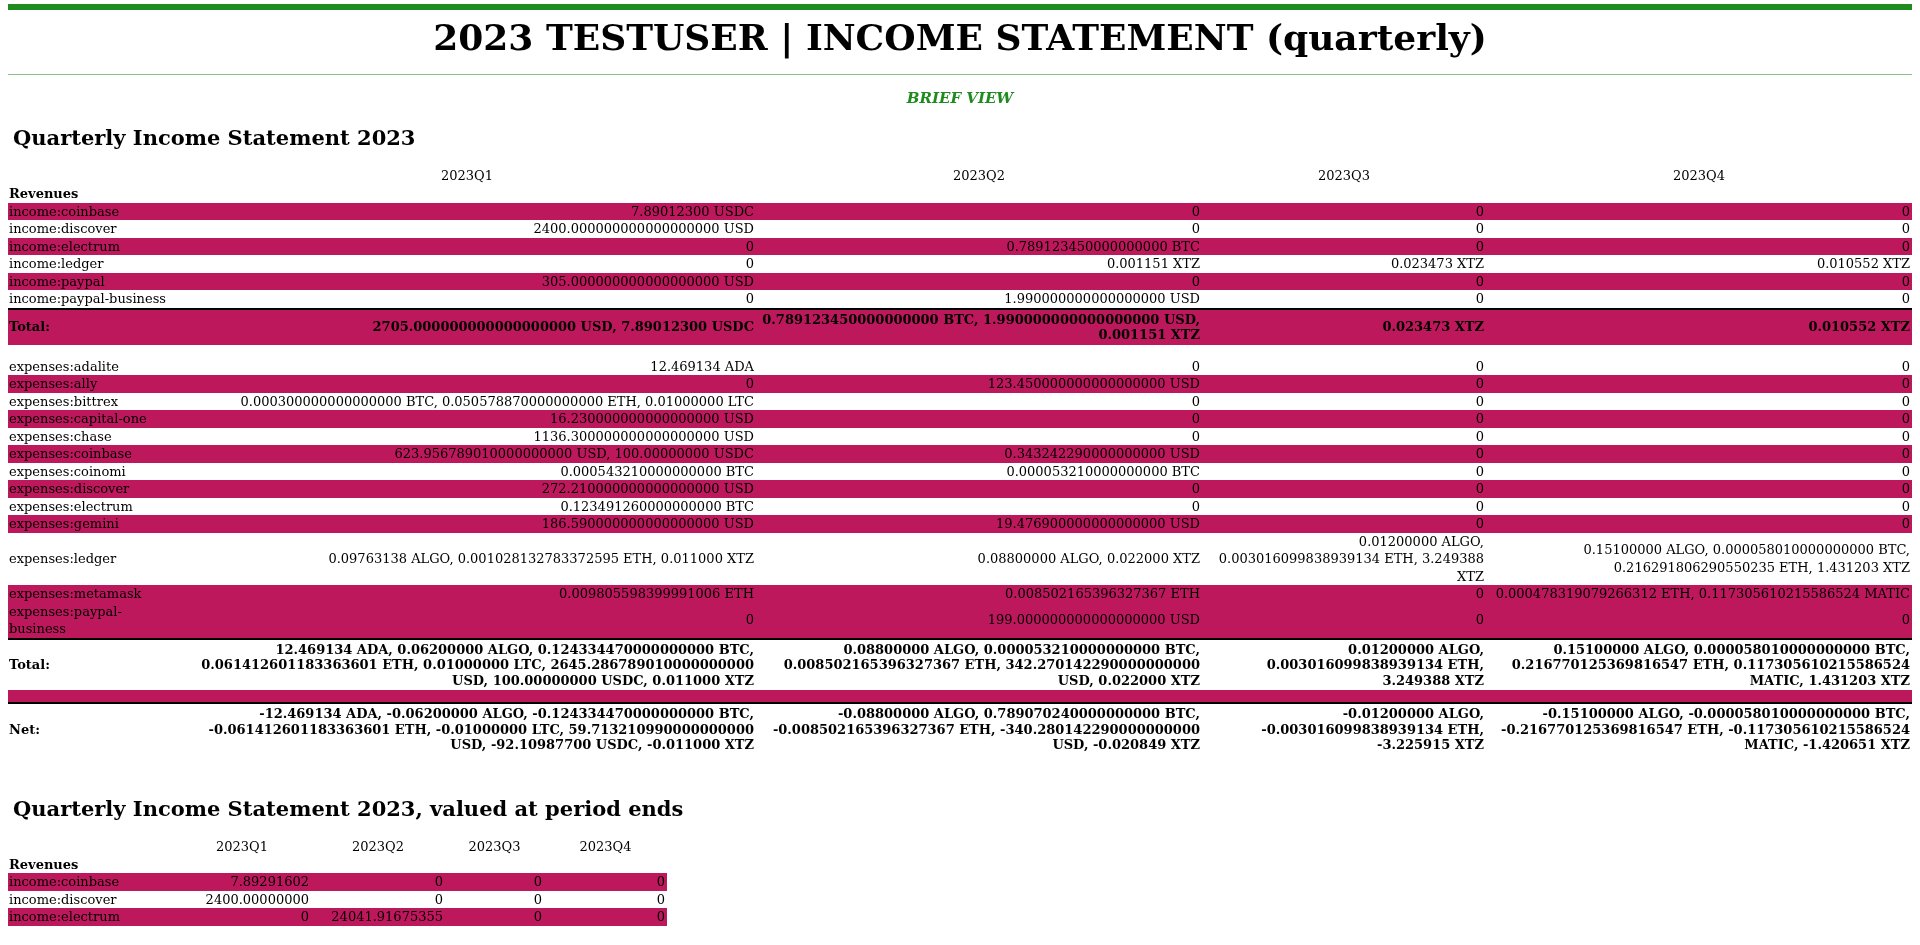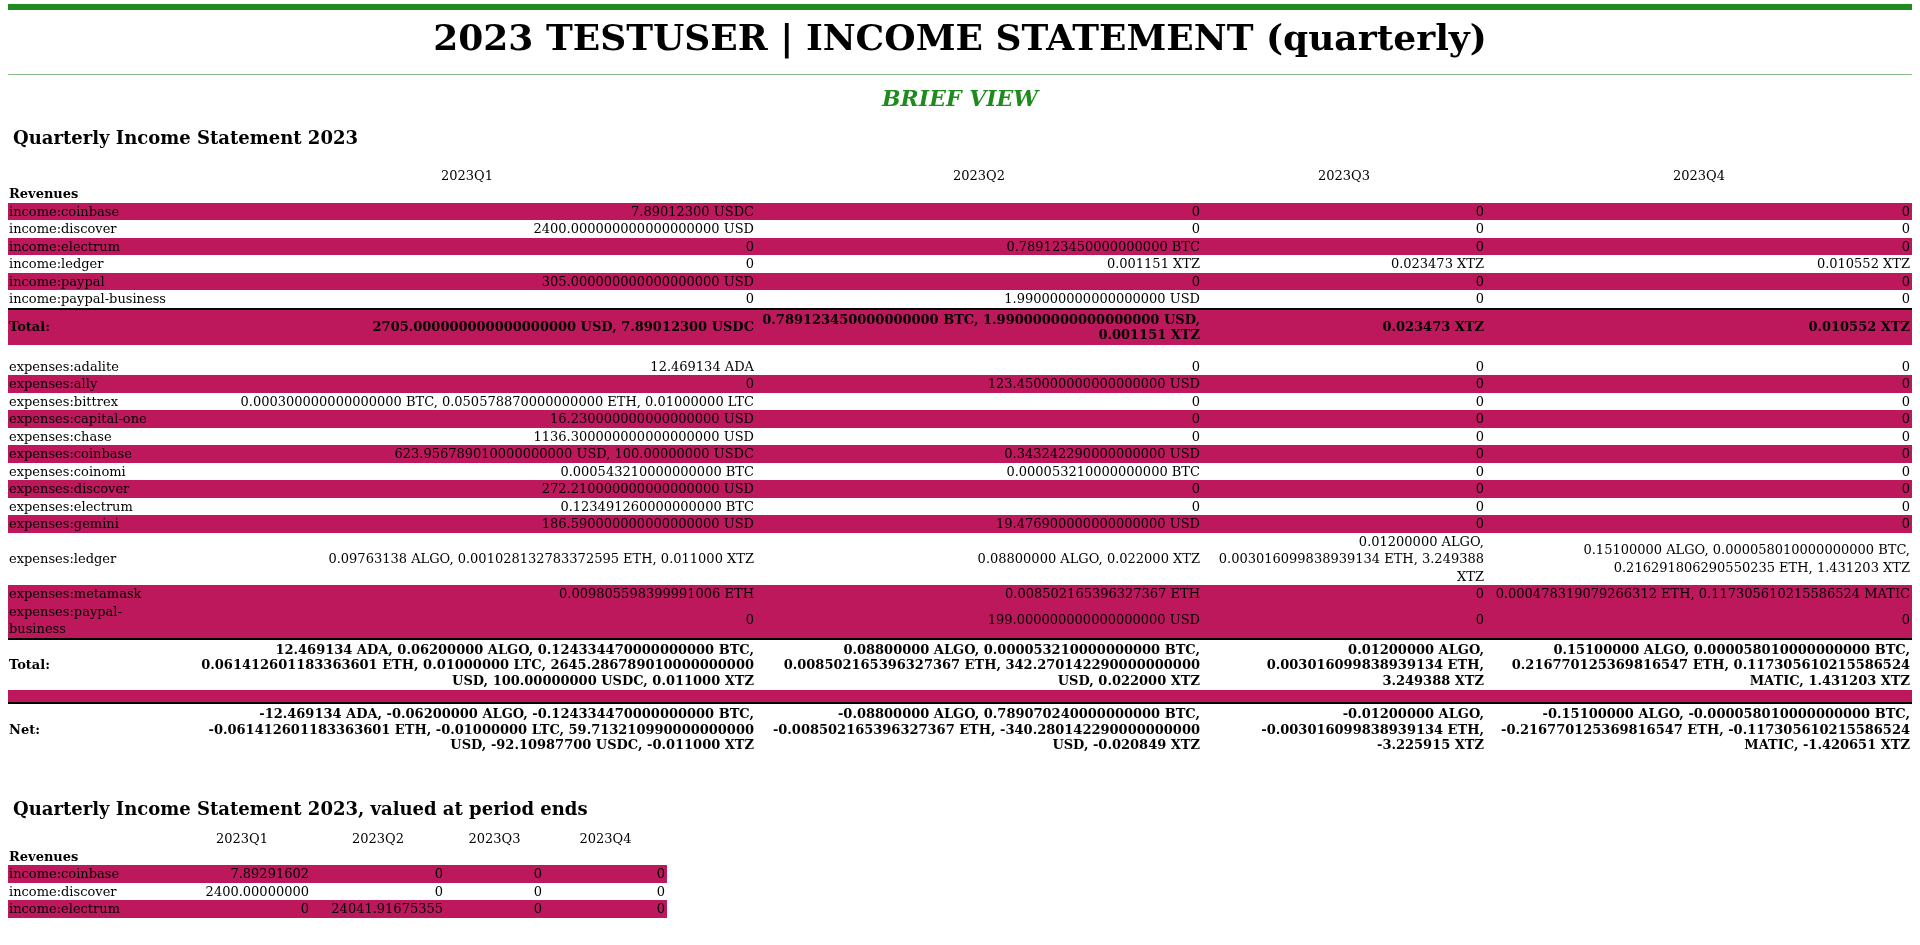--- a/index.html
+++ b/index.html
@@ -23,31 +23,31 @@
     border: 0;
     border-top: 1px solid #8cbe8c;
     margin: 22px 0 0 0;
     height: 0;
   }
   .brief {
     margin-top: 13px;
     text-align: center;
     font-weight: bold;
     font-style: italic;
-    font-size: 22px;
+    font-size: 15px;
     line-height: 20px;
     color: #1f8b1f;
   }
   h2.report-heading {
     margin: 18px 0 16px 5px;
-    font-size: 18px;
+    font-size: 21px;
     line-height: 24px;
     font-weight: bold;
   }
-  h2.report-heading.second { margin-top: 42px; margin-bottom: 8px; }
+  h2.report-heading.second { margin-top: 42px; }
   table { border-collapse: collapse; table-layout: fixed; }
   #t1 { width: 1904px; }
   #t2 { width: 659px; }
   th, td { padding: 0 2px; vertical-align: middle; }
   thead th { line-height: 19px; text-align: center; font-weight: normal; }
   td { line-height: 17.5px; }
   td.acct { text-align: left; padding-left: 1px; }
   td.num { text-align: right; }
   tr.stripe { background: #be185d; }
   tr.sec td { font-weight: bold; padding-left: 1px; }

